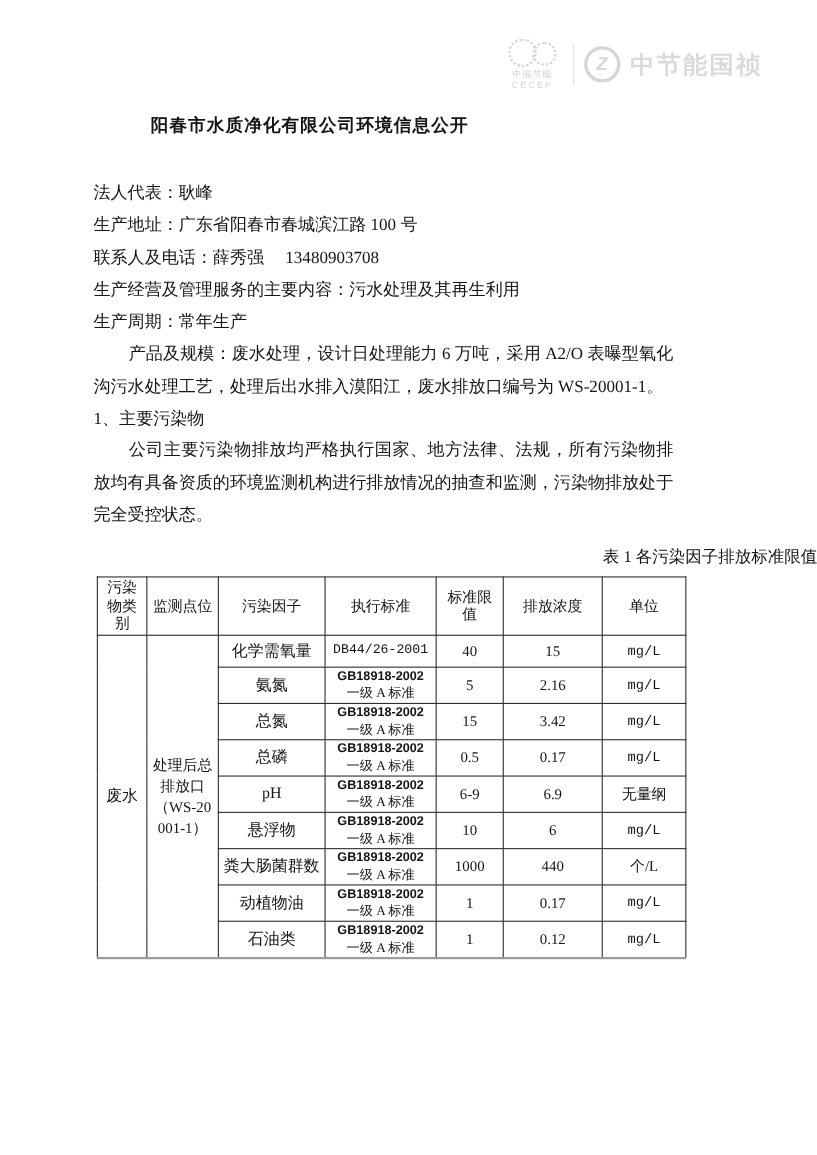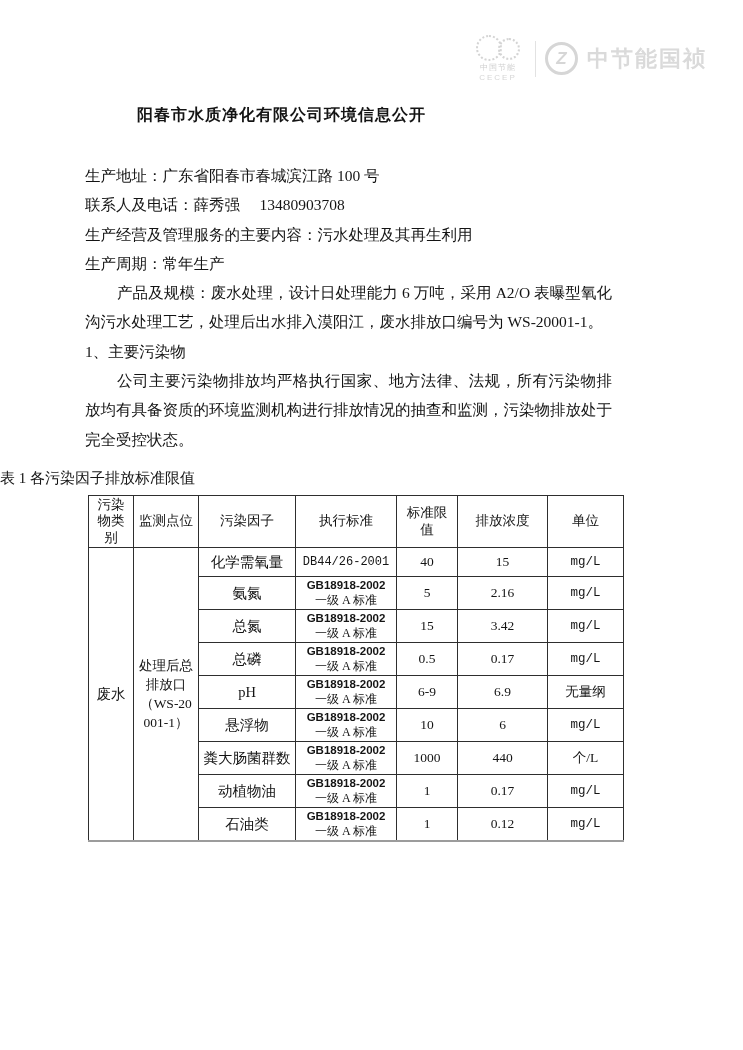--- a/index.html
+++ b/index.html
@@ -3,21 +3,21 @@
 <meta charset="utf-8">
 <style>
   html,body { margin:0; padding:0; background:#ffffff; }
   .page {
     position:relative; width:743px; height:1050px; background:#fff;
     font-family:"Liberation Serif","DejaVu Serif",serif; color:#141414;
     overflow:hidden;
   }
 
   
-  .logo { position:absolute; top:35px; right:36px; display:flex; align-items:center; gap:9px; }
+  .logo { position:absolute; top:35px; right:50px; display:flex; align-items:center; gap:9px; }
   .cecep { display:flex; flex-direction:column; align-items:center; width:56px; }
   .cecep-dots { position:relative; width:46px; height:26px; }
   .dotring { position:absolute; border:2px dotted #d4d4d4; border-radius:50%; }
   .dotring.a { left:1px; top:0; width:22px; height:22px; }
   .dotring.b { right:1px; top:3px; width:18px; height:18px; }
   .cecep-cn { font-size:8px; color:#d0d0d0; letter-spacing:1px; line-height:10px; margin-top:2px; }
   .cecep-en { font-size:8px; color:#d6d6d6; letter-spacing:2px; line-height:9px; font-family:"Liberation Sans",sans-serif; }
   .logo-divider { width:1px; height:36px; background:#e2e2e2; }
   .gz-circle {
     width:27px; height:27px; border:3px solid #d6d6d6; border-radius:50%;
@@ -34,21 +34,21 @@
   .title {
     margin:100px 0 0 137px; font-size:16px; font-weight:bold;
     letter-spacing:1px; line-height:30px;
   }
   .content { margin:31px 116px 0 85px; width:527px; }
   .content p { margin:0; font-size:15.5px; line-height:29.3px; }
   .h1 { font-weight:bold; }
   .indent { text-indent:32px; }
   .para { text-align:justify; }
 
-  .caption { margin:13px 0 6px 0; text-align:left; font-size:15px; line-height:22px; }
+  .caption { margin:13px 0 6px 0; text-align:right; font-size:15px; line-height:22px; }
 
   
   table.limits {
     margin-left:88px; border-collapse:collapse; table-layout:fixed; width:535px;
     border-top:1px solid #2e2e2e; border-left:1px solid #2e2e2e; border-right:1px solid #2e2e2e;
     border-bottom:2.5px solid #9c9c9c;
   }
   table.limits th, table.limits td {
     border:1px solid #2e2e2e; text-align:center; vertical-align:middle;
     padding:1px 4px; overflow:hidden;
@@ -86,20 +86,21 @@
       <div class="cecep-en">CECEP</div>
     </div>
     <div class="logo-divider"></div>
     <div class="gz-circle">Z</div>
     <div class="brand">中节能国祯</div>
   </div>
 
   <div class="title">阳春市水质净化有限公司环境信息公开</div>
 
   <div class="content">
+    <p>法人代表：耿峰</p>
     <p>生产地址：广东省阳春市春城滨江路 100 号</p>
     <p>联系人及电话：薛秀强　 13480903708</p>
     <p>生产经营及管理服务的主要内容：污水处理及其再生利用</p>
     <p>生产周期：常年生产</p>
     <p class="indent para">产品及规模：废水处理，设计日处理能力 6 万吨，采用 A2/O 表曝型氧化沟污水处理工艺，处理后出水排入漠阳江，废水排放口编号为 WS-20001-1。</p>
     <p>1、主要污染物</p>
     <p class="indent para">公司主要污染物排放均严格执行国家、地方法律、法规，所有污染物排放均有具备资质的环境监测机构进行排放情况的抽查和监测，污染物排放处于完全受控状态。</p>
   </div>
 
   <div class="caption">表 1 各污染因子排放标准限值</div>

